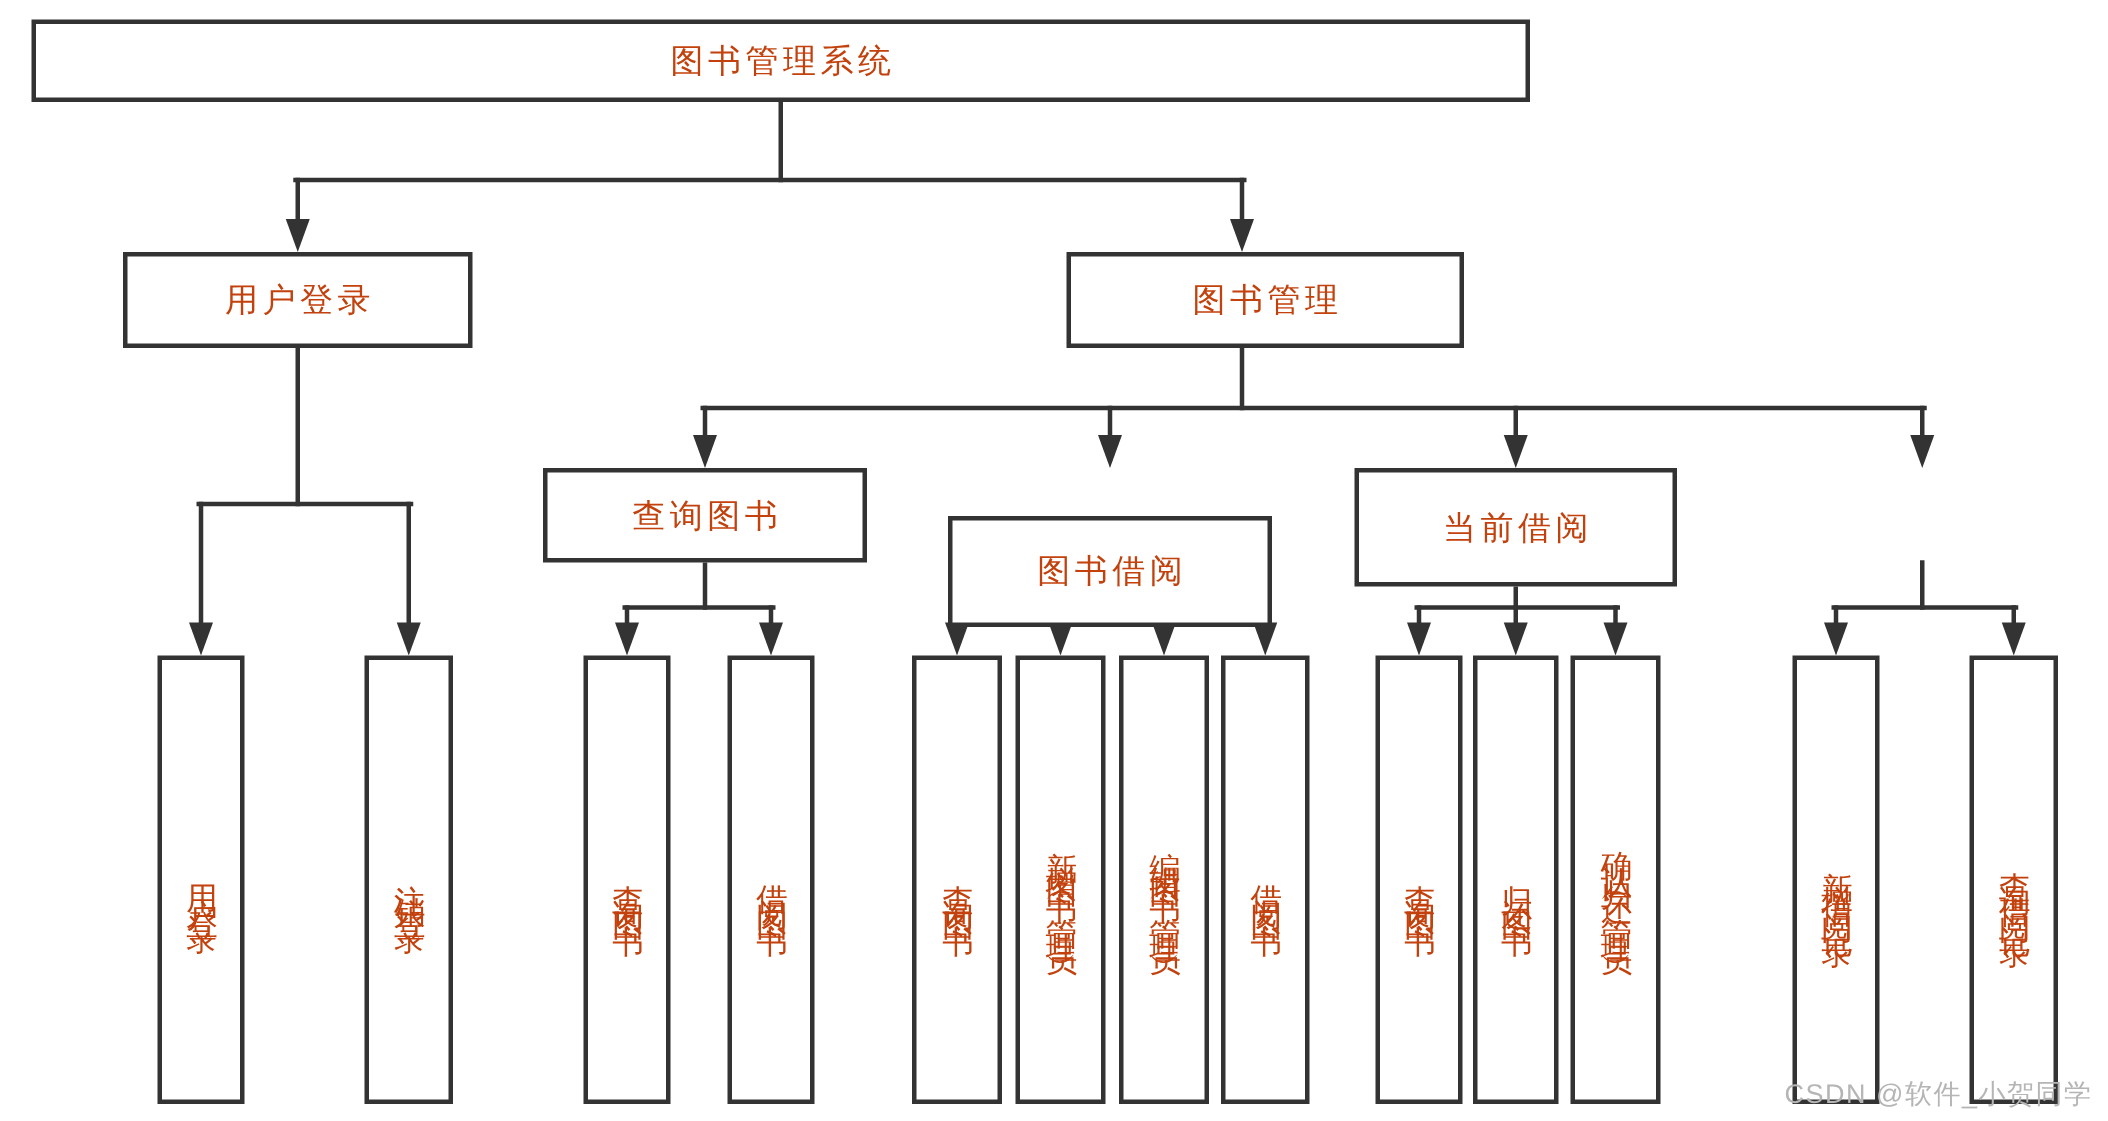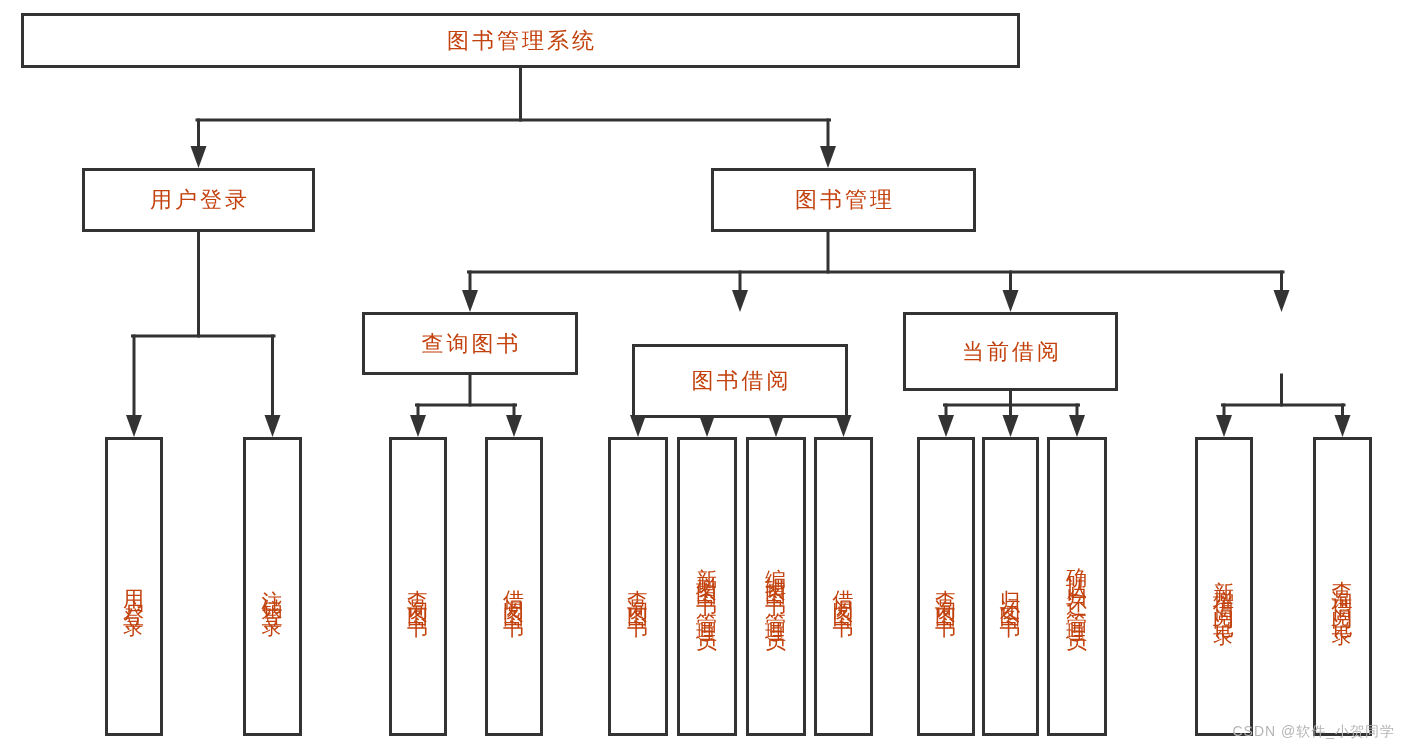--- a/index.html
+++ b/index.html
@@ -17,21 +17,21 @@
   }
   .node.h { font-size:22px; letter-spacing:3px; }
   .node.h span { padding-left:3px; white-space:nowrap; }
   .node.v {
     font-size:21px; letter-spacing:9px; line-height:1.2;
     writing-mode:vertical-lr; text-orientation:mixed;
   }
   .node.v span { padding-top:9px; }
   .watermark {
     position:absolute; right:10px; bottom:6px;
-    color:#b5b5b5; font-size:14px; letter-spacing:1px; white-space:nowrap;
+    color:#b5b5b5; font-size:18px; letter-spacing:1px; white-space:nowrap;
   }
 </style>
 </head>
 <body>
 
 <div class="canvas">
 
   <svg class="connectors" viewBox="0 0 1405 747">
 
     <path d="M520.5 68 V120"></path>

